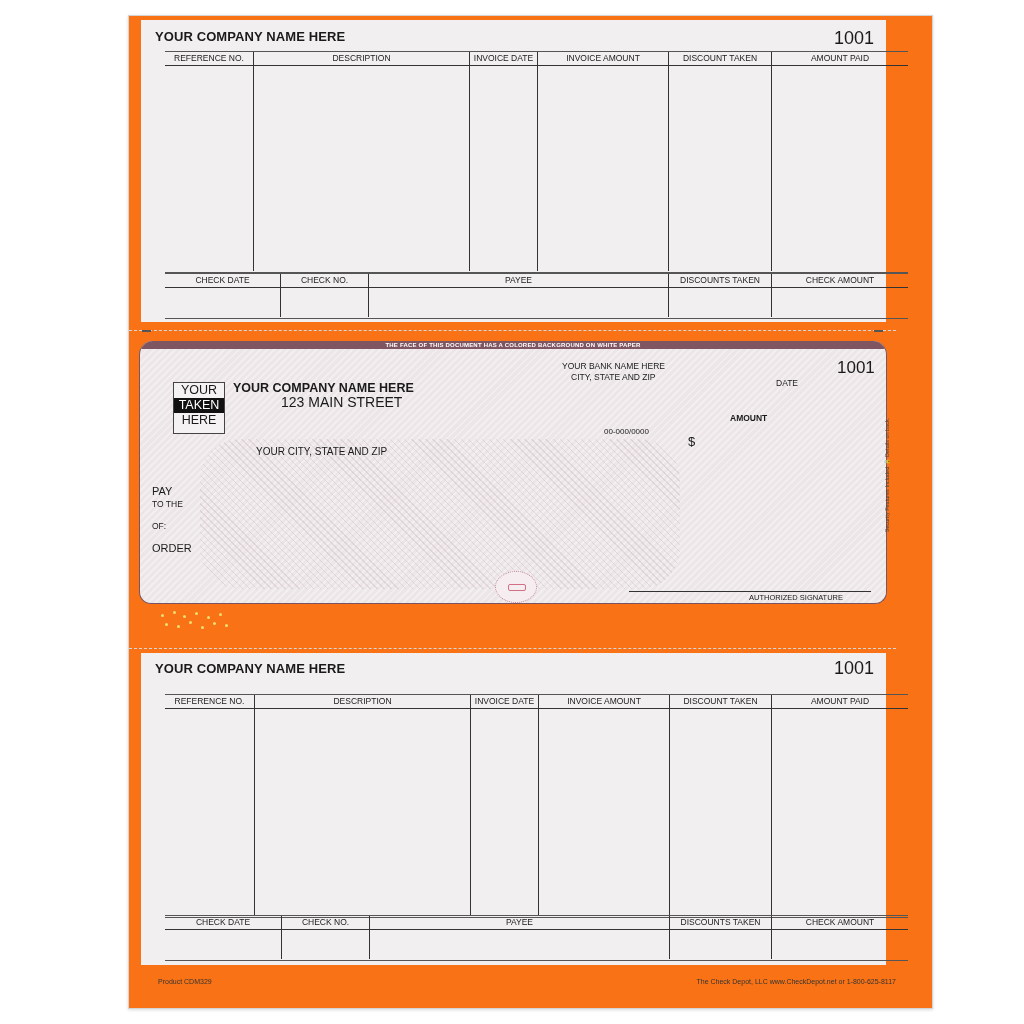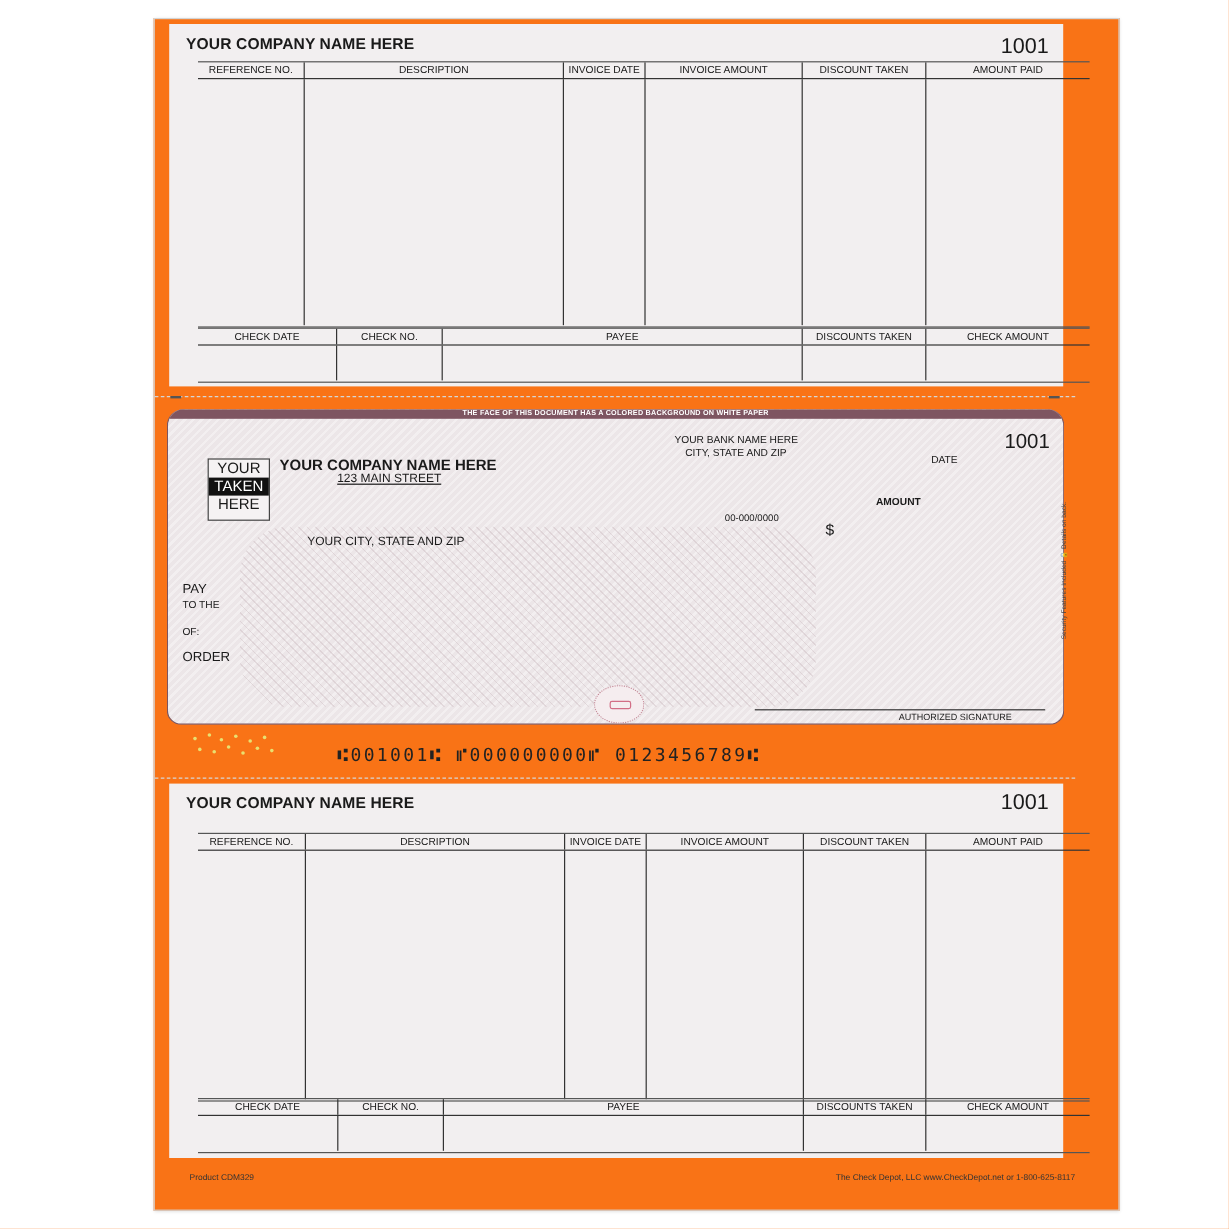--- a/index.html
+++ b/index.html
@@ -92,21 +92,21 @@
     <div class="check-inner">
       <div class="pantograph"></div>
 
       <div class="logo-box">
         <div>YOUR</div>
         <div class="mid">TAKEN</div>
         <div>HERE</div>
       </div>
 
       <div class="t" style="left:93px; top:32px; font-size:12.5px; font-weight:bold;">YOUR COMPANY NAME HERE</div>
-      <div class="t" style="left:141px; top:45px; font-size:10px;text-decoration:underline;">123 MAIN STREET</div>
+      <div class="t" style="left:141px; top:45px; font-size:14px;">123 MAIN STREET</div>
       <div class="t" style="left:116px; top:57px; font-size:10px;margin-top:40px;">YOUR CITY, STATE AND ZIP</div>
 
       <div class="t" style="left:422px; top:12px; font-size:8.5px; font-weight:normal;">YOUR BANK NAME HERE</div>
       <div class="t" style="left:431px; top:23px; font-size:8.5px;">CITY, STATE AND ZIP</div>
       <div class="t" style="left:452px; top:78px; font-size:8px;margin-left:12px;">00-000/0000</div>
 
       <div class="t" style="left:697px; top:9px; font-size:17px;">1001</div>
       <div class="t" style="left:636px; top:29px; font-size:8.5px;">DATE</div>
       <div class="t" style="left:590px; top:64px; font-size:8.5px;font-weight:bold;">AMOUNT</div>
       <div class="t" style="left:548px; top:85px; font-size:13px;">$</div>
@@ -136,21 +136,20 @@
       <i style="left:36px;top:1px"></i>
       <i style="left:48px;top:5px"></i>
       <i style="left:60px;top:2px"></i>
     <i style="left:6px;top:12px"></i>
       <i style="left:18px;top:14px"></i>
       <i style="left:30px;top:10px"></i>
       <i style="left:42px;top:15px"></i>
       <i style="left:54px;top:11px"></i>
       <i style="left:66px;top:13px"></i>
   </div>
-  <div class="micr">⑆001001⑆ ⑈000000000⑈ 0123456789⑆</div>
 
   <div class="perf" style="top:632px;"></div>
 
   <div class="stub stub-bot">
     <div class="company" style="top:8px;">YOUR COMPANY NAME HERE</div>
     <div class="checknum-stub" style="top:5px;">1001</div>
 
     <div class="tbl" style="top:41px; height:222px;">
       <div class="hdr-row">
         <div class="cell" style="width:89px;">REFERENCE NO.</div>

